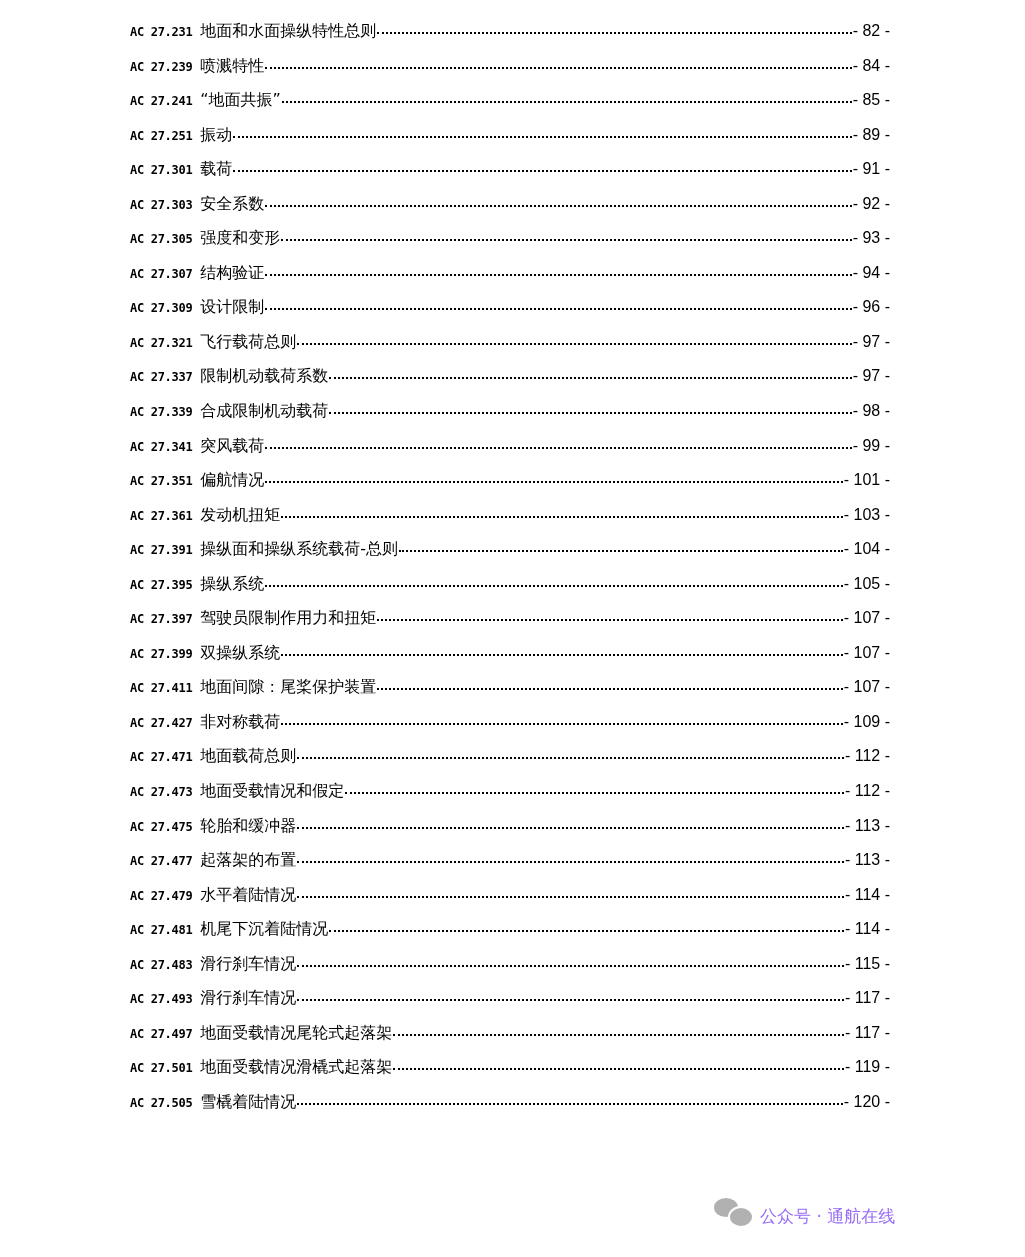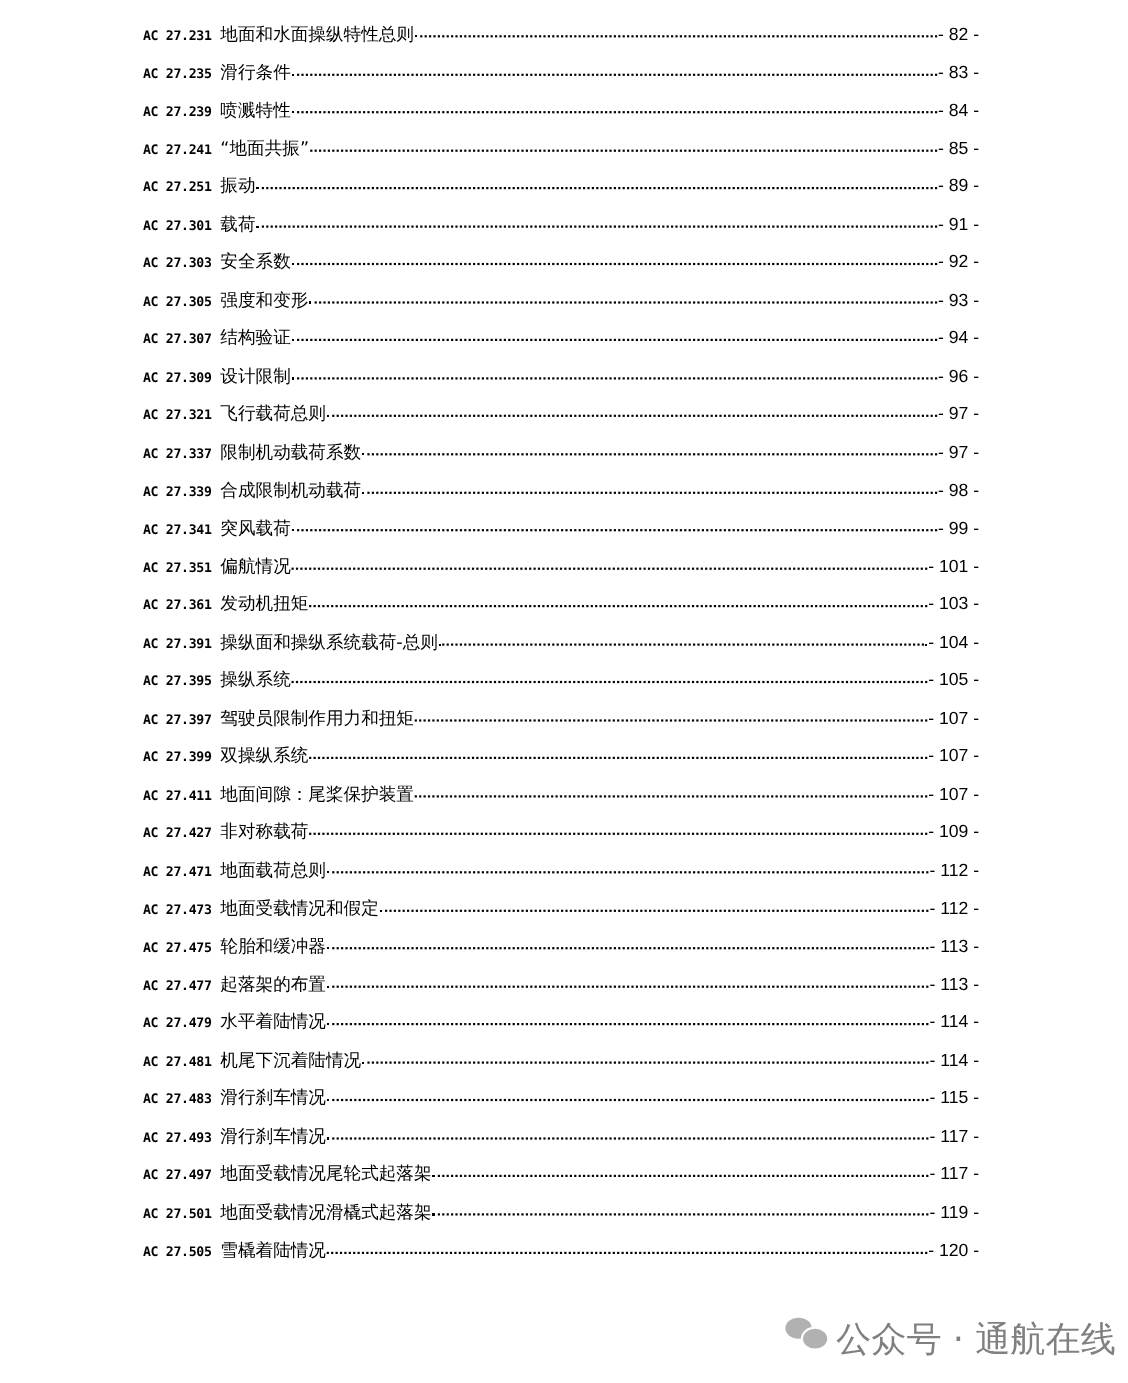--- a/index.html
+++ b/index.html
@@ -61,24 +61,24 @@
       left: 131px;
       top: 1296px;
       font-family: "Liberation Serif", serif;
       font-size: 19px;
     }
     .watermark {
       position: absolute;
       left: 712px;
       top: 1196px;
       display: flex;
-      align-items: flex-start;
-      color: #737373;
+      align-items: flex-end;
+      color: #8b5cf6;
       font-family: "DejaVu Sans", sans-serif;
-      font-size: 32px;
+      font-size: 17px;
       opacity: 0.9;
     }
     .wm-icon {
       position: relative;
       width: 42px;
       height: 32px;
       margin-right: 6px;
     }
     .wm-bubble1 {
       position: absolute;
@@ -102,26 +102,20 @@
   </style>
 </head>
 <body>
 
 <div class="toc" id="toc">
     <div class="toc-row">
     <span class="toc-code">AC 27.231</span>
     <span class="toc-title">地面和水面操纵特性总则</span>
     <span class="toc-leader"></span>
     <span class="toc-page">- 82 -</span>
-  </div>
-    <div class="toc-row">
-    <span class="toc-code">AC 27.235</span>
-    <span class="toc-title">滑行条件</span>
-    <span class="toc-leader"></span>
-    <span class="toc-page">- 83 -</span>
   </div>
     <div class="toc-row">
     <span class="toc-code">AC 27.239</span>
     <span class="toc-title">喷溅特性</span>
     <span class="toc-leader"></span>
     <span class="toc-page">- 84 -</span>
   </div>
     <div class="toc-row">
     <span class="toc-code">AC 27.241</span>
     <span class="toc-title">“地面共振”</span>

